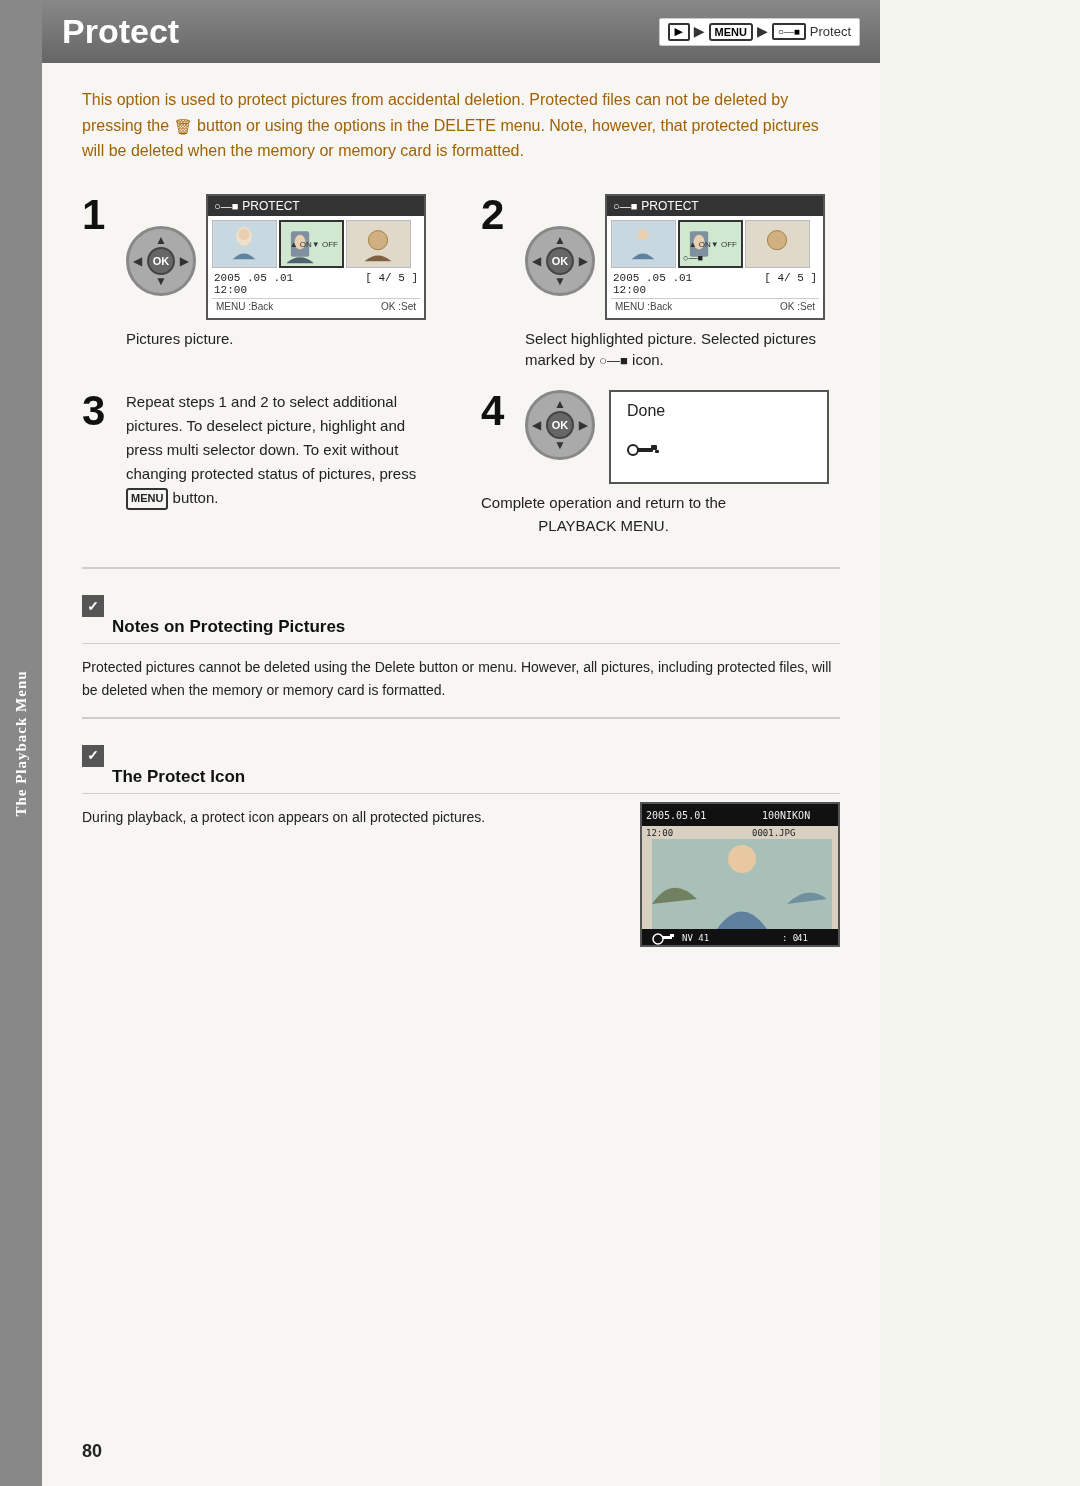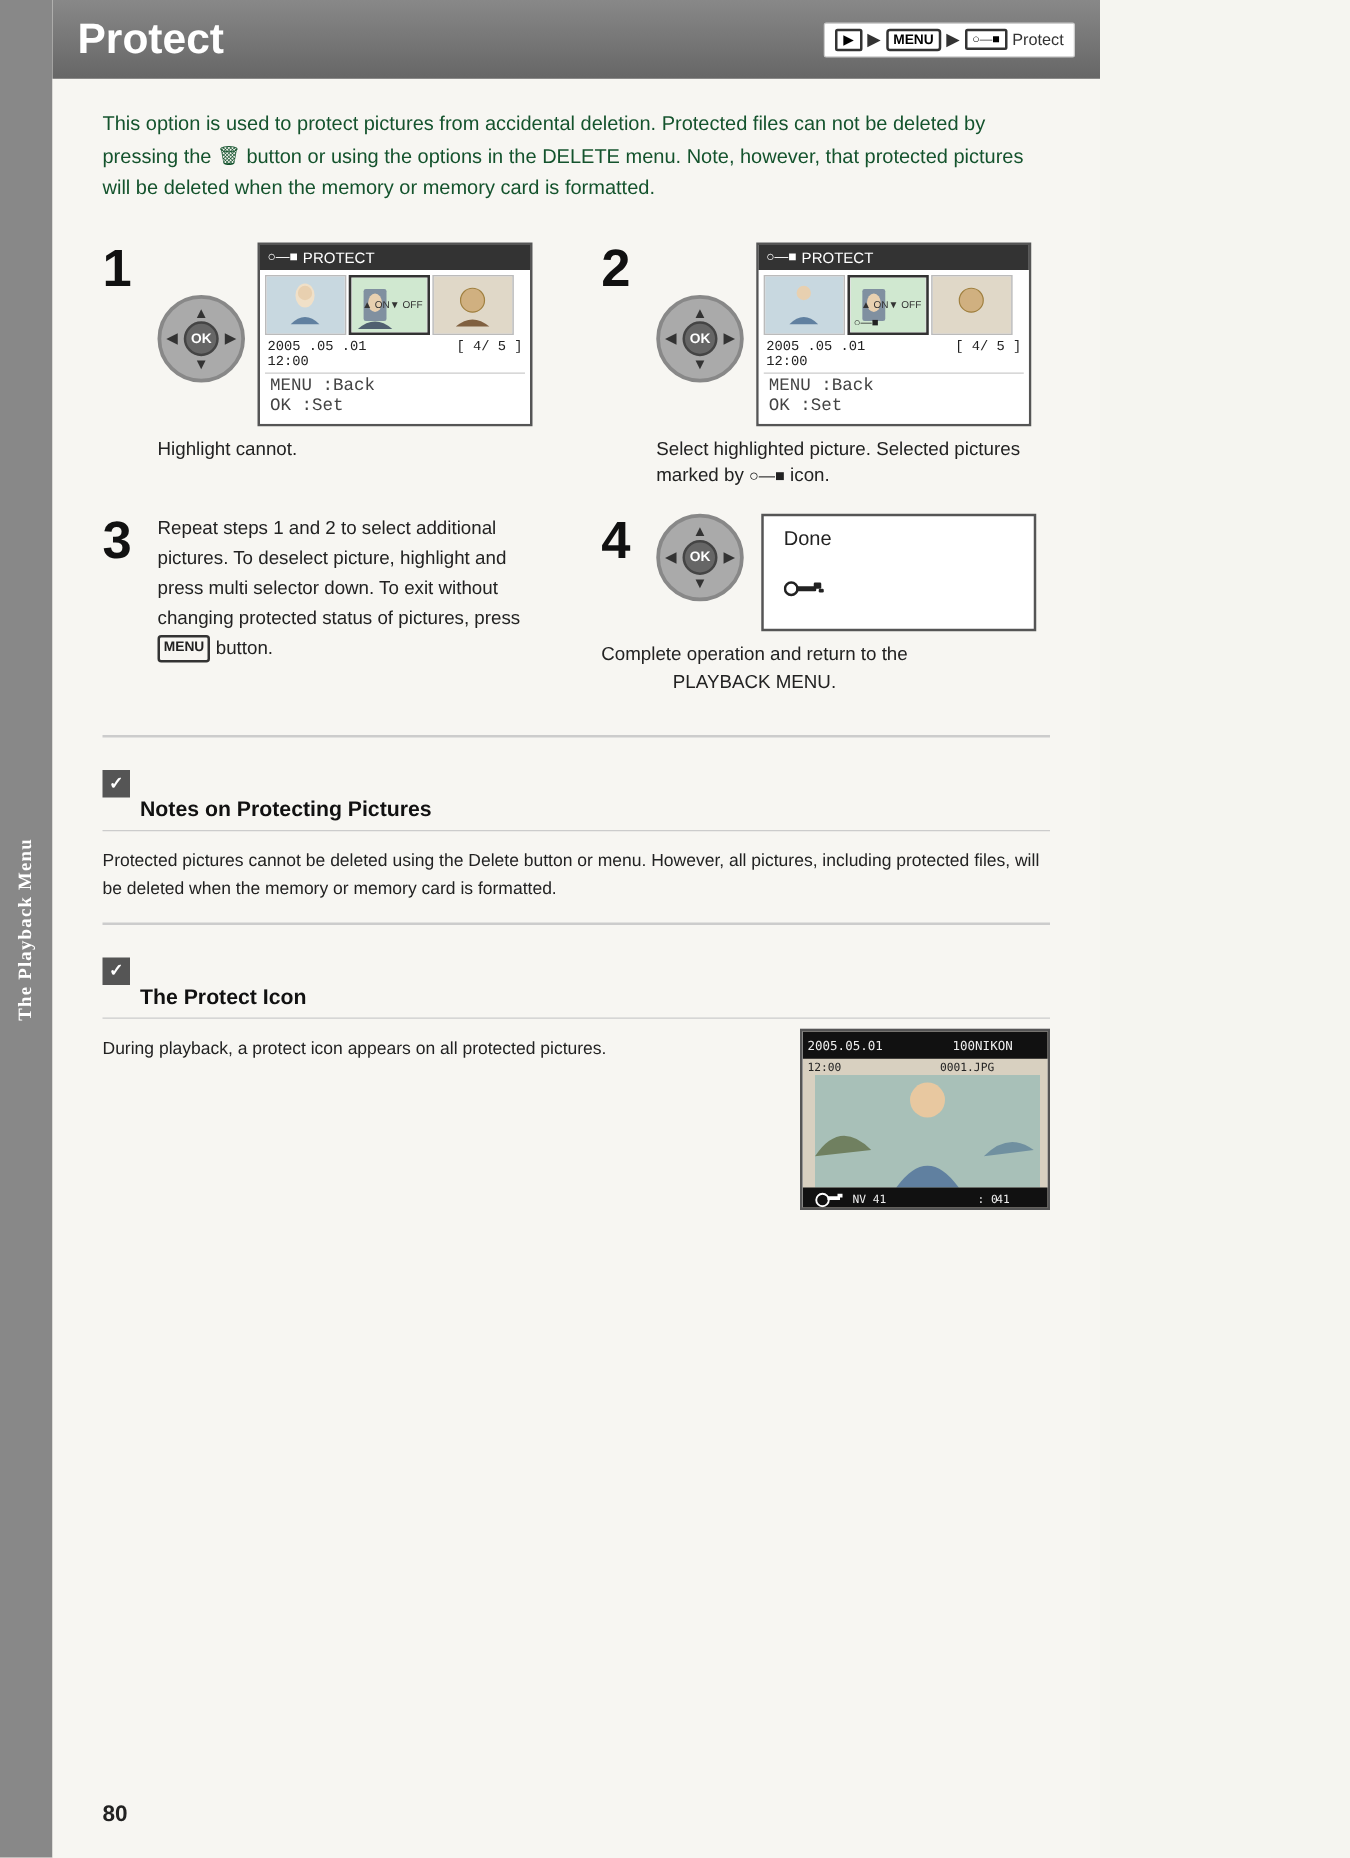--- a/index.html
+++ b/index.html
@@ -108,21 +108,21 @@
 
     
     .content {
       padding: 24px 40px 20px 40px;
     }
 
     
     .intro-text {
       font-size: 16px;
       line-height: 1.6;
-      color: #14532d;
+      color: #a16207;
       margin-bottom: 30px;
       font-family: Arial, sans-serif;
     }
 
     
     .steps-grid {
       display: grid;
       grid-template-columns: 1fr 1fr;
       gap: 20px 40px;
       margin-bottom: 20px;
@@ -197,27 +197,26 @@
       display: flex;
       justify-content: space-between;
       font-size: 11px;
       font-family: 'Courier New', monospace;
       color: #222;
       padding: 0 2px;
     }
     .screen-bottom-bar {
       display: flex;
       justify-content: space-between;
-      font-size: 14px;
-      font-family: Liberation Mono, monospace;
+      font-size: 10px;
+      font-family: Liberation Sans, sans-serif;
       color: #444;
       padding: 2px 4px;
       border-top: 1px solid #ccc;
       margin-top: 2px;
-      flex-direction: column;
     }
 
     .step-caption {
       font-size: 15px;
       color: #222;
       font-family: Arial, sans-serif;
       line-height: 1.4;
     }
 
     
@@ -489,21 +488,21 @@
                 <div class="screen-info">
                   <span>12:00</span>
                 </div>
                 <div class="screen-bottom-bar">
                   <span>MENU :Back</span>
                   <span>OK :Set</span>
                 </div>
               </div>
             </div>
           </div>
-          <p class="step-caption">Highlight cannot.</p>
+          <p class="step-caption">Pictures picture.</p>
         </div>
       </div>
 
       <div class="step">
         <span class="step-number">2</span>
         <div class="step-content">
           <div class="dpad-container">
 
             <div class="dpad">
               <div class="dpad-circle">

